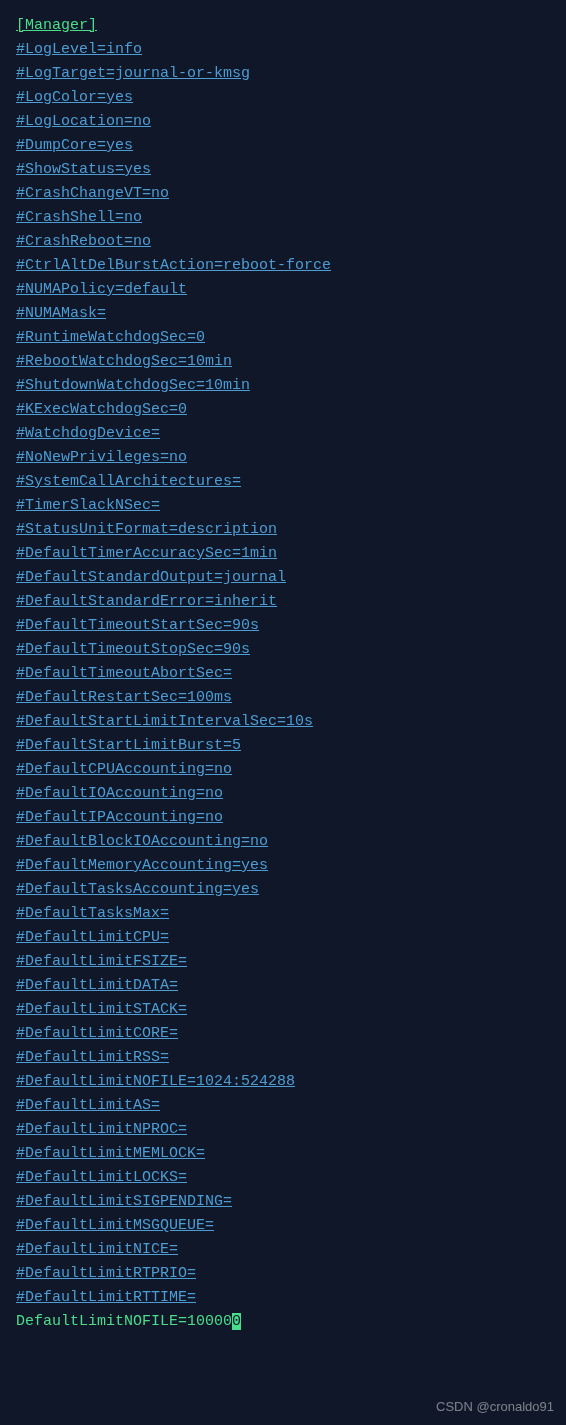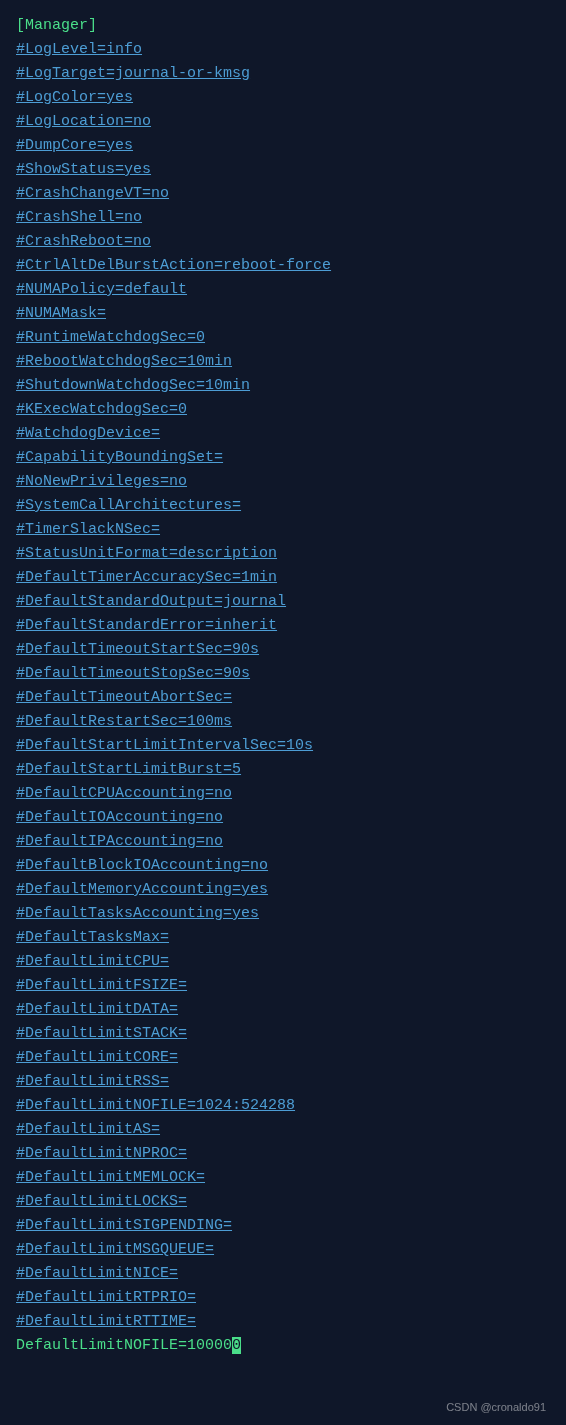--- a/index.html
+++ b/index.html
@@ -13,39 +13,40 @@
       font-size: 15px;
       line-height: 24px;
       padding: 14px 16px;
       width: 566px;
       min-height: 1425px;
       position: relative;
       color: #4d9dd4;
     }
     .section-header {
       color: #4ade8a;
+      text-decoration: underline;
     }
     .config-line {
       color: #4d9dd4;
       white-space: pre;
       text-decoration: underline;
     }
     .active-line {
       color: #4ade8a;
     }
     .cursor {
       background-color: #4ade8a;
       color: #0f1729;
     }
     .watermark {
       position: absolute;
       bottom: 6px;
-      right: 20px;
+      right: 12px;
       color: rgba(255, 255, 255, 0.45);
-      font-size: 11px;
+      font-size: 13px;
       font-family: sans-serif;
     }
   </style>
 </head>
 <body>
 
 <div>
   <div class="section-header">[Manager]</div>
   <div id="lines-container">
       <div class="config-line">#LogLevel=info</div>
@@ -58,21 +59,20 @@
       <div class="config-line">#CrashShell=no</div>
       <div class="config-line">#CrashReboot=no</div>
       <div class="config-line">#CtrlAltDelBurstAction=reboot-force</div>
       <div class="config-line">#NUMAPolicy=default</div>
       <div class="config-line">#NUMAMask=</div>
       <div class="config-line">#RuntimeWatchdogSec=0</div>
       <div class="config-line">#RebootWatchdogSec=10min</div>
       <div class="config-line">#ShutdownWatchdogSec=10min</div>
       <div class="config-line">#KExecWatchdogSec=0</div>
       <div class="config-line">#WatchdogDevice=</div>
-      <div class="config-line">#CapabilityBoundingSet=</div>
       <div class="config-line">#NoNewPrivileges=no</div>
       <div class="config-line">#SystemCallArchitectures=</div>
       <div class="config-line">#TimerSlackNSec=</div>
       <div class="config-line">#StatusUnitFormat=description</div>
       <div class="config-line">#DefaultTimerAccuracySec=1min</div>
       <div class="config-line">#DefaultStandardOutput=journal</div>
       <div class="config-line">#DefaultStandardError=inherit</div>
       <div class="config-line">#DefaultTimeoutStartSec=90s</div>
       <div class="config-line">#DefaultTimeoutStopSec=90s</div>
       <div class="config-line">#DefaultTimeoutAbortSec=</div>

